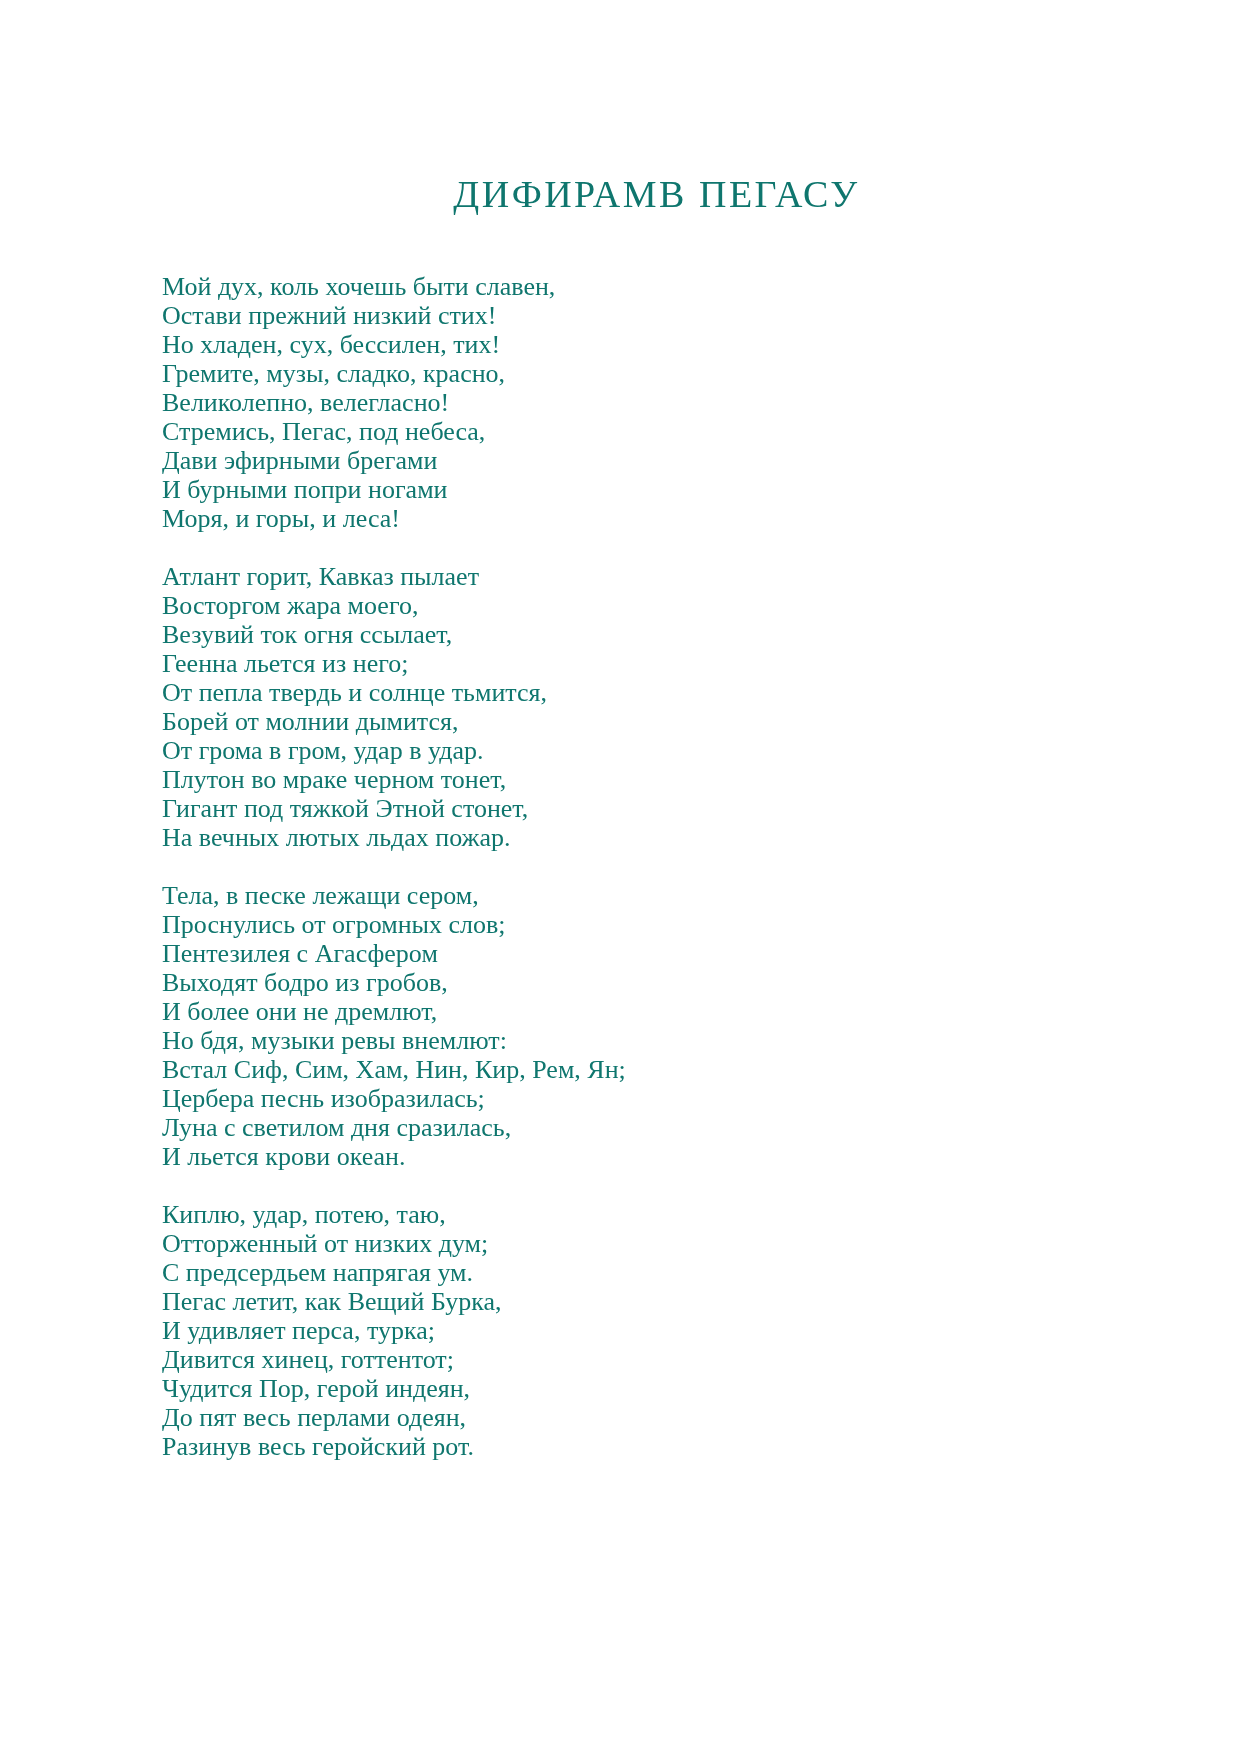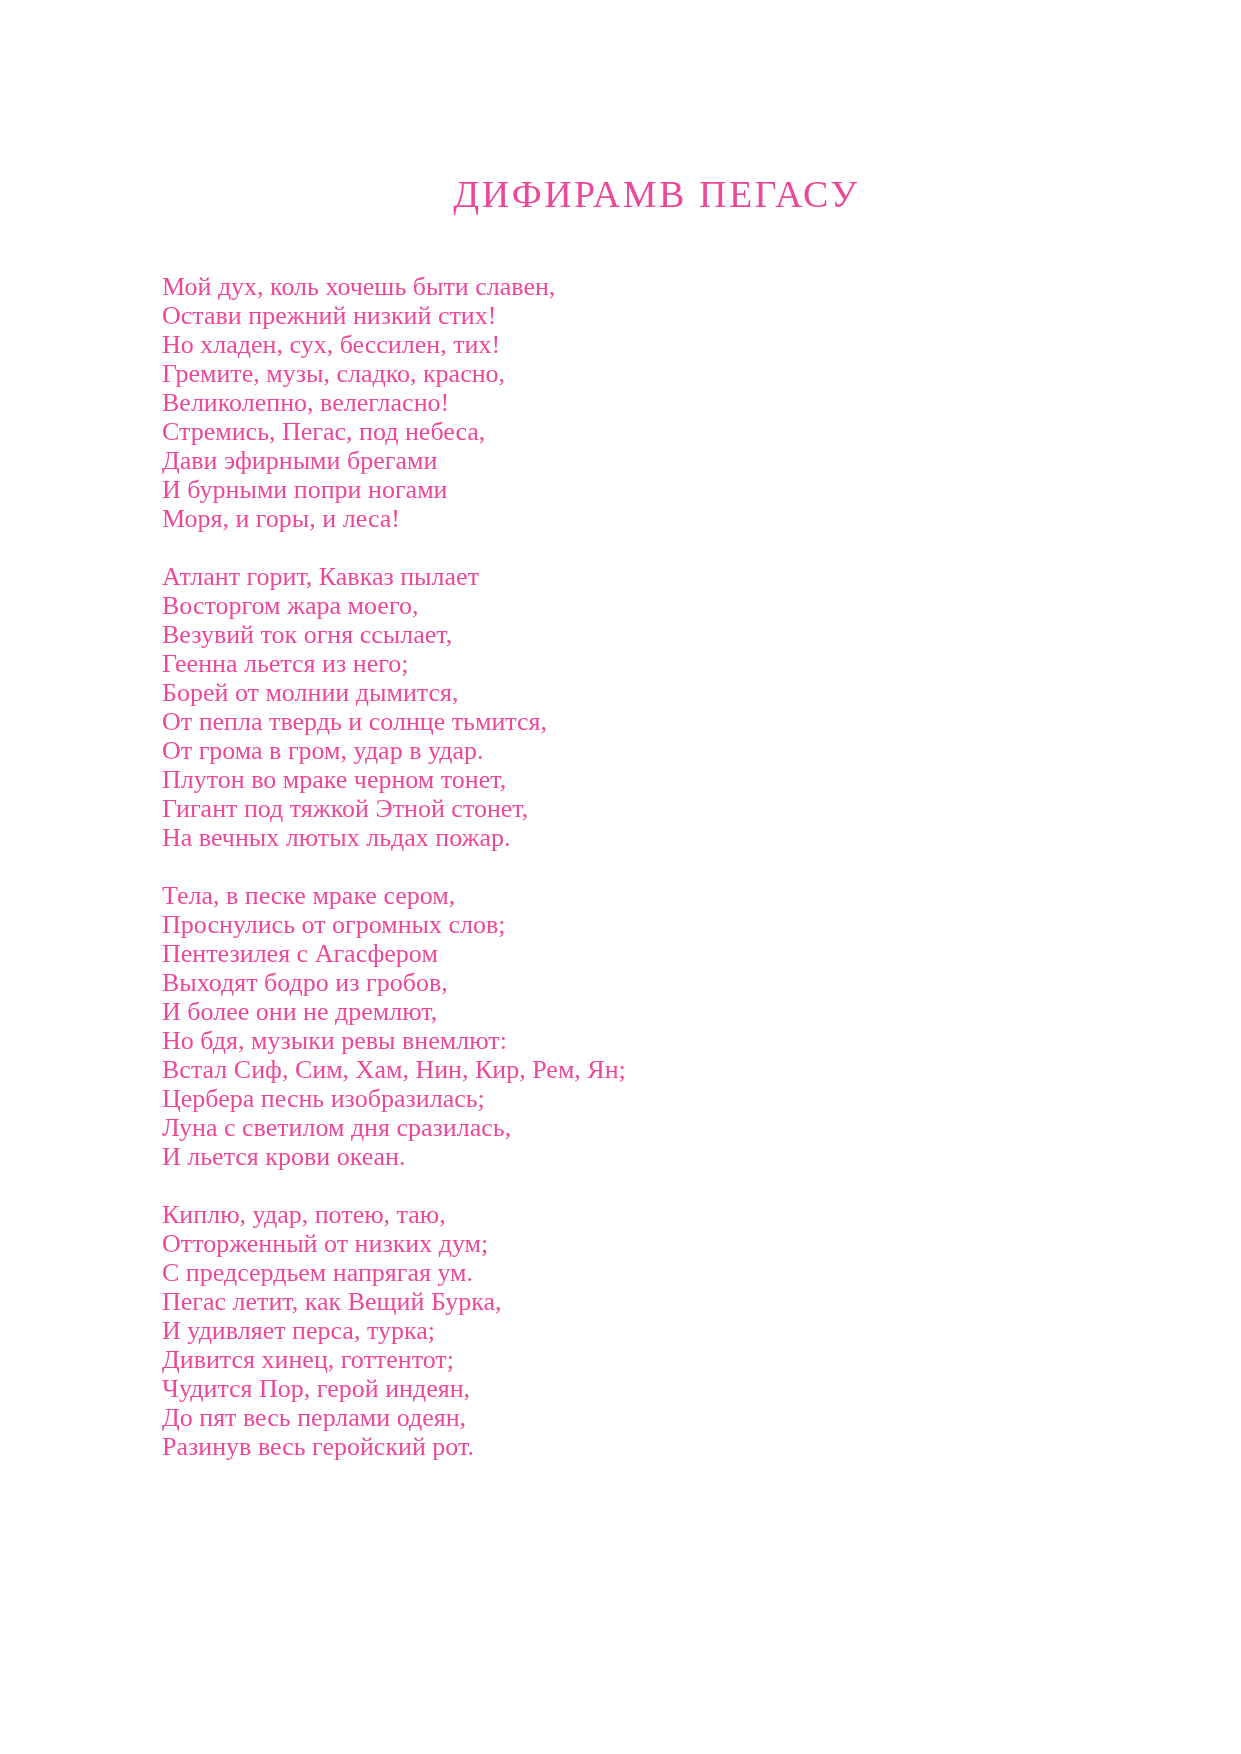--- a/index.html
+++ b/index.html
@@ -5,21 +5,21 @@
   html, body {
     margin: 0;
     padding: 0;
     background: #ffffff;
   }
   .page {
     position: relative;
     width: 1241px;
     height: 1754px;
     background: #ffffff;
-    color: #ec4899;
+    color: #0f766e;
     font-family: "Liberation Serif", "DejaVu Serif", serif;
     box-sizing: border-box;
     padding-top: 172px;
     overflow: hidden;
   }
   .title {
     position: relative;
     left: 36px;
     margin: 0;
     width: 100%;
@@ -59,29 +59,29 @@
         <p>Стремись, Пегас, под небеса,</p>
         <p>Дави эфирными брегами</p>
         <p>И бурными попри ногами</p>
         <p>Моря, и горы, и леса!</p>
       </div>
       <div class="stanza">
         <p>Атлант горит, Кавказ пылает</p>
         <p>Восторгом жара моего,</p>
         <p>Везувий ток огня ссылает,</p>
         <p>Геенна льется из него;</p>
+        <p>От пепла твердь и солнце тьмится,</p>
         <p>Борей от молнии дымится,</p>
-        <p>От пепла твердь и солнце тьмится,</p>
         <p>От грома в гром, удар в удар.</p>
         <p>Плутон во мраке черном тонет,</p>
         <p>Гигант под тяжкой Этной стонет,</p>
         <p>На вечных лютых льдах пожар.</p>
       </div>
       <div class="stanza">
-        <p>Тела, в песке мраке сером,</p>
+        <p>Тела, в песке лежащи сером,</p>
         <p>Проснулись от огромных слов;</p>
         <p>Пентезилея с Агасфером</p>
         <p>Выходят бодро из гробов,</p>
         <p>И более они не дремлют,</p>
         <p>Но бдя, музыки ревы внемлют:</p>
         <p>Встал Сиф, Сим, Хам, Нин, Кир, Рем, Ян;</p>
         <p>Цербера песнь изобразилась;</p>
         <p>Луна с светилом дня сразилась,</p>
         <p>И льется крови океан.</p>
       </div>

